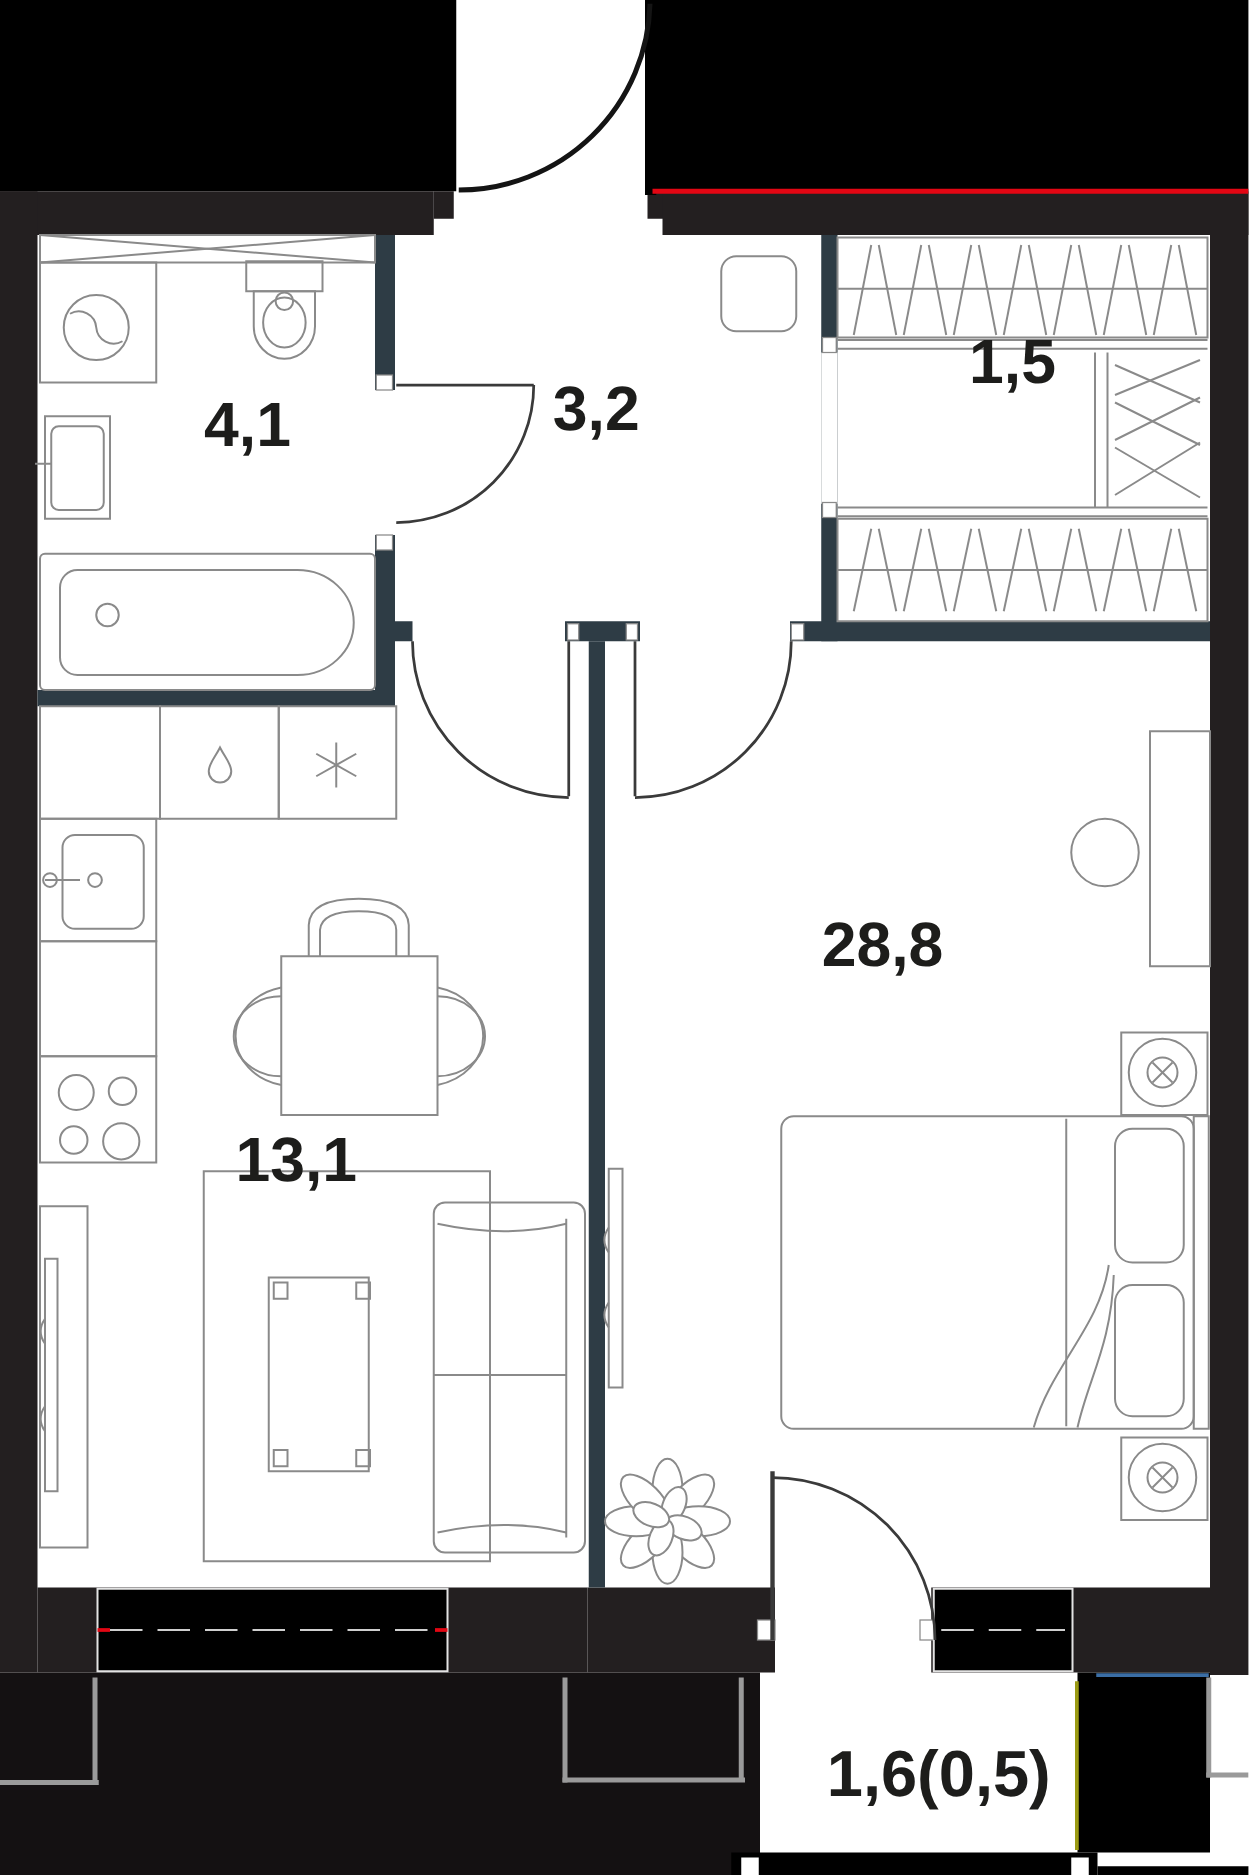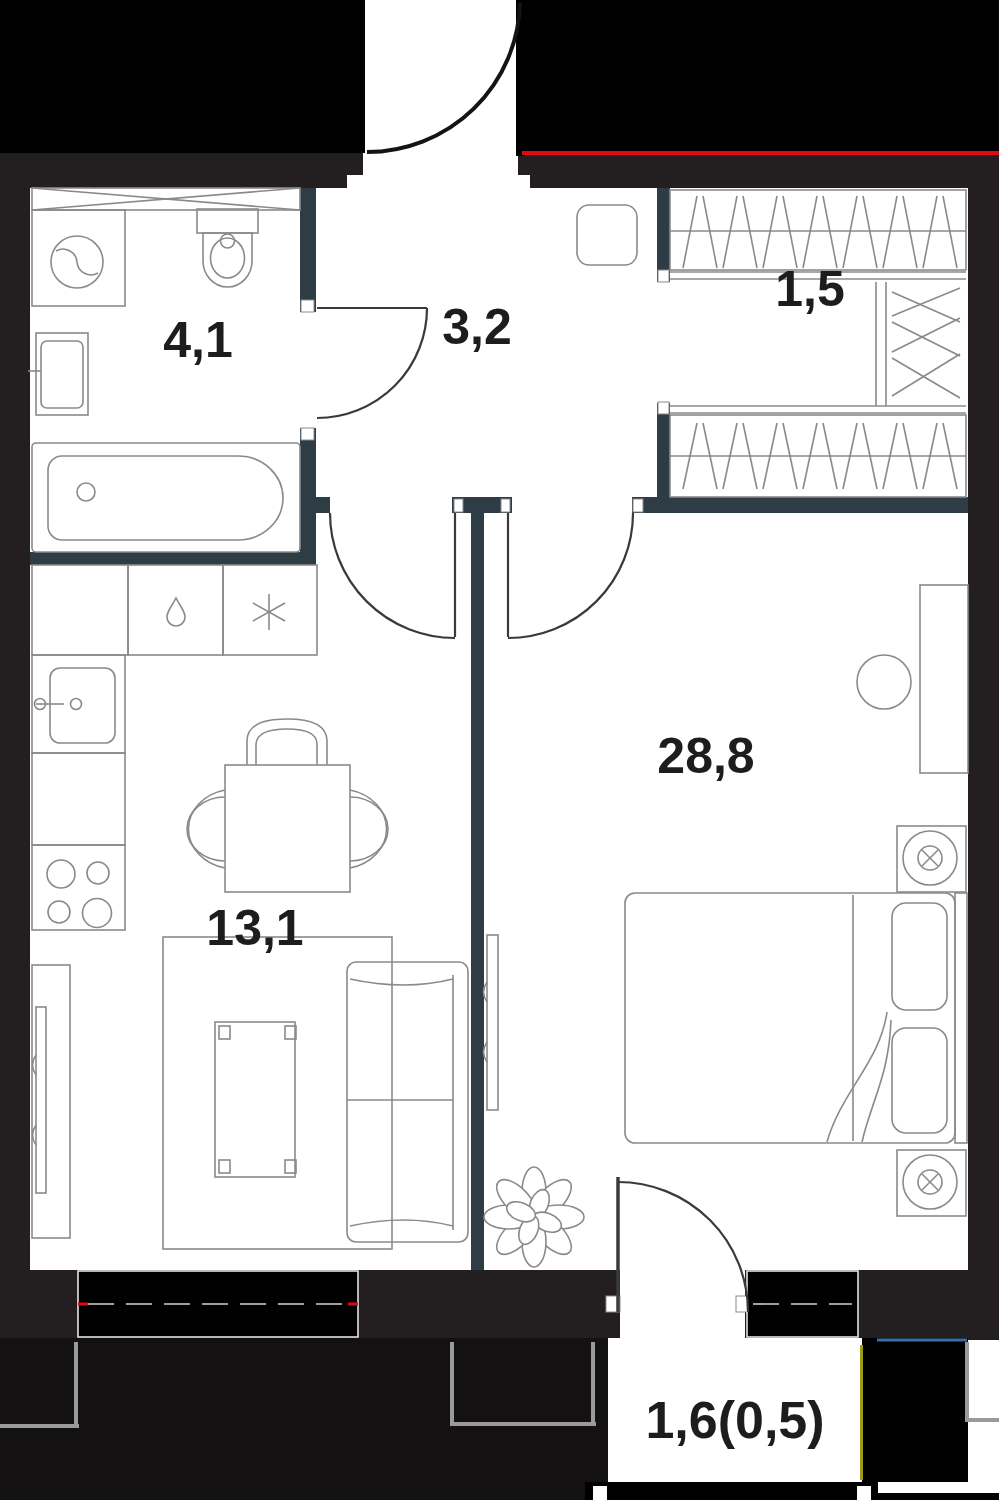--- a/index.html
+++ b/index.html
@@ -20,21 +20,21 @@
   .openg{fill:#fff;stroke:none;}
   .winrect{fill:#000;stroke:var(--window-frame,#e3e3e3);stroke-width:1.6;}
   .windash{stroke:#cfcfcf;stroke-width:1.6;stroke-dasharray:26 12;fill:none;}
   .redline{stroke:var(--boundary-red,#e30613);stroke-width:4;fill:none;}
   .redtick{stroke:var(--boundary-red,#e30613);stroke-width:3;fill:none;}
   .blueline{stroke:var(--boundary-blue,#3b6ea5);stroke-width:3;fill:none;}
   .yellowline{stroke:var(--boundary-yellow,#9b9b14);stroke-width:3;fill:none;}
   .facade{stroke:var(--facade-gray,#9a9a9a);stroke-width:4;fill:none;}
   .room-label{position:absolute;z-index:10;transform:translate(-50%,-50%);
       font-weight:700;font-size:50px;color:var(--label-color,#1d1d1b);white-space:nowrap;}
-  .room-label.balcony{font-size:52px;}
+  .room-label.balcony{font-size:52px;margin-left:16px;}
 </style>
 </head>
 <body>
 
 <div class="plan">
 
   <div class="blk out" style="left:0;top:0;width:365px;height:153px"></div>
   <div class="blk out" style="left:520px;top:0;width:479px;height:153px"></div>
 
   <div class="blk ext" style="left:0;top:153px;width:347px;height:35px"></div>
@@ -318,15 +318,15 @@
       <circle class="fx" cx="930" cy="1182" r="12"></circle>
       <line class="fx" x1="922" y1="1174" x2="938" y2="1190"></line>
       <line class="fx" x1="938" y1="1174" x2="922" y2="1190"></line>
     </g>
   </svg>
 
   <div class="room-label" style="left:198px;top:340px">4,1</div>
   <div class="room-label" style="left:477px;top:327px">3,2</div>
   <div class="room-label" style="left:810px;top:289px">1,5</div>
   <div class="room-label" style="left:706px;top:756px">28,8</div>
-  <div class="room-label" style="left:255px;top:928px">13,1</div>
+  <div class="room-label" style="left:237px;top:928px">13,1</div>
   <div class="room-label balcony" style="left:735px;top:1420px">1,6(0,5)</div>
 </div>
 
 </body></html>

